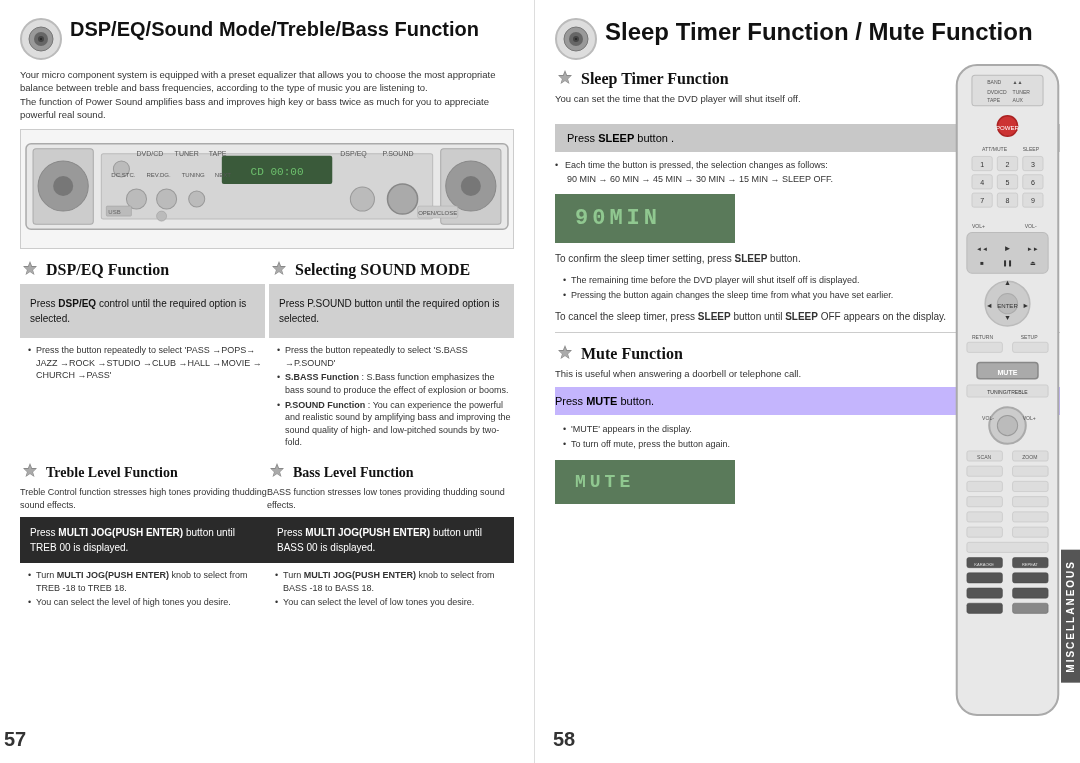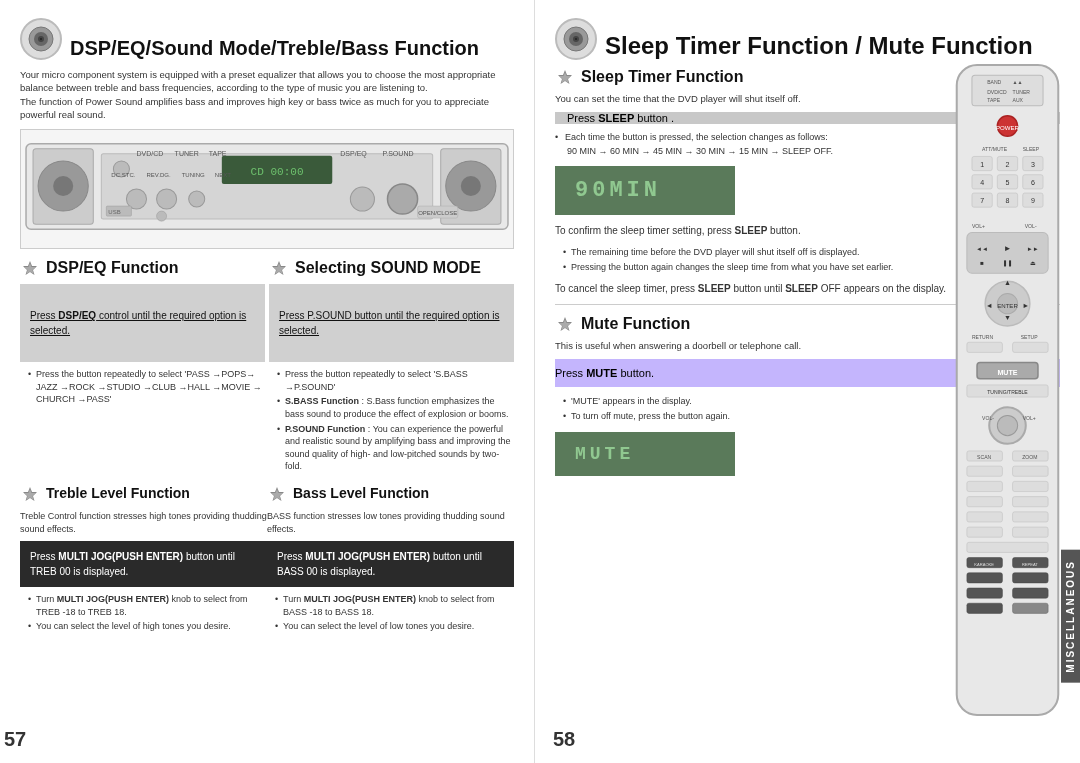--- a/index.html
+++ b/index.html
@@ -45,37 +45,38 @@
       font-size: 20px;
       font-weight: bold;
       color: #333;
     }
     .page-num-left { left: 4px; }
     .page-num-right { left: 18px; }
 
     
     .section-header {
       display: flex;
-      align-items: flex-end;
+      align-items: flex-start;
       margin-bottom: 8px;
     }
     .section-header h1 {
       font-size: 20px;
       font-weight: bold;
       color: #111;
     }
     .section-header h1.large {
       font-size: 24px;
     }
 
     
     .subsection-header {
       display: flex;
-      align-items: flex-start;
+      align-items: flex-end;
       margin-bottom: 5px;
+      font-family: Liberation Serif, serif;
     }
     .star-icon {
       width: 20px;
       height: 20px;
       margin-right: 6px;
       flex-shrink: 0;
     }
     .subsection-header h2 {
       font-size: 16px;
       font-weight: bold;
@@ -113,27 +114,26 @@
       margin-bottom: 10px;
     }
     .col-half {
       flex: 1;
     }
 
     
     .instruction-box {
       background: #d0d0d0;
       border: none;
-      padding: 24px 10px;
+      padding: 12px 10px;
       font-size: 10px;
       font-weight: normal;
       color: #111;
       margin-bottom: 6px;
       line-height: 1.5;
-      text-decoration: underline;
     }
     .instruction-box strong {
       font-weight: bold;
     }
 
     .bullet-list {
       padding-left: 8px;
       margin-top: 5px;
     }
     .bullet-list li {
@@ -179,26 +179,26 @@
       margin-bottom: 6px;
     }
     .instruction-box-dark strong {
       font-weight: bold;
     }
 
     
     .sleep-intro {
       font-size: 9.5px;
       color: #333;
-      margin-bottom: 8px;
+      margin-bottom: 20px;
     }
 
     .sleep-press-box {
       background: #c8c8c8;
-      padding: 0 12px;
+      padding: 8px 12px;
       font-size: 11px;
       margin-bottom: 8px;
     }
     .sleep-press-box strong { font-weight: bold; }
 
     .bullet-note {
       font-size: 9px;
       color: #333;
       margin-bottom: 4px;
       padding-left: 10px;

